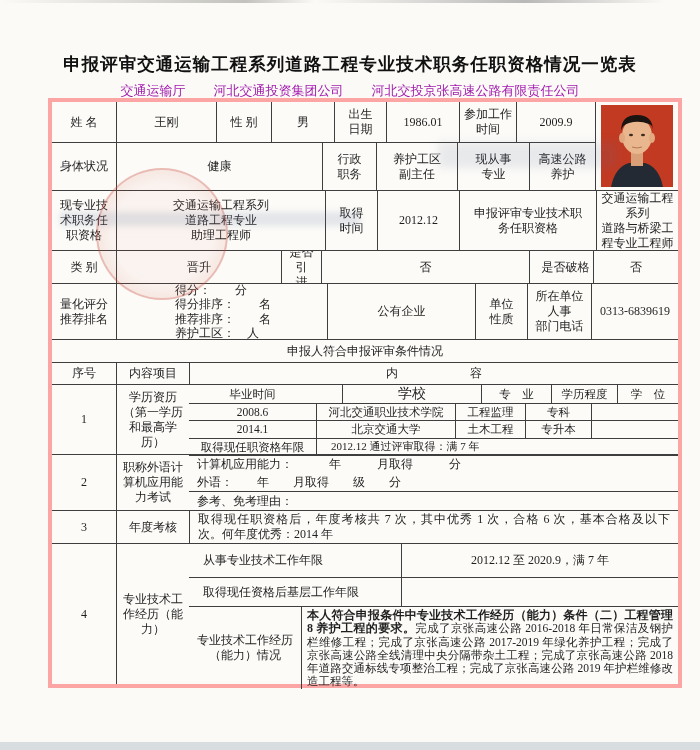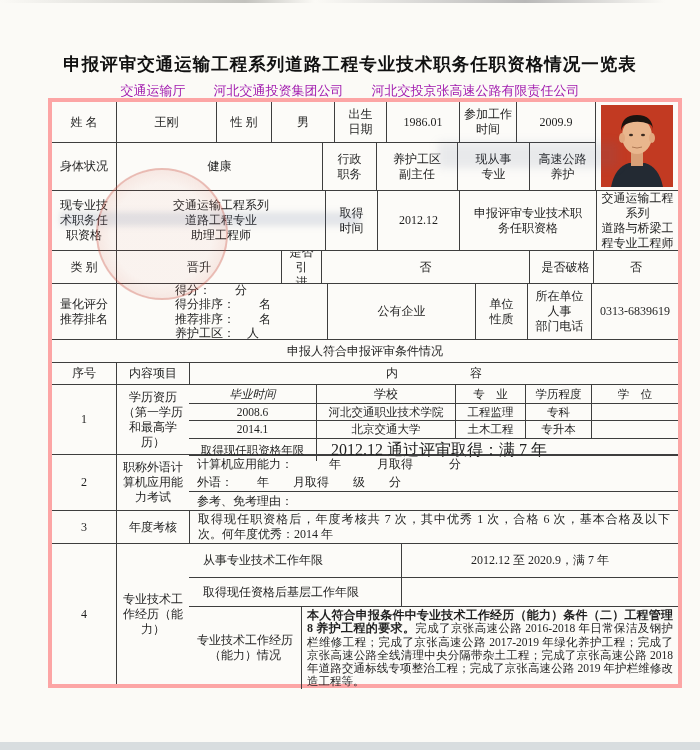--- a/index.html
+++ b/index.html
@@ -149,43 +149,43 @@
       <div class="c nl" style="width:64px;">序号</div>
       <div class="c" style="width:73px;">内容项目</div>
       <div class="c grow">内　　　　　　容</div>
     </div>
 
     <div class="r" style="height:70px;">
       <div class="c nl" style="width:64px;">1</div>
       <div class="c" style="width:73px;">学历资历（第一学历和最高学历）</div>
       <div class="col grow">
         <div class="sub nt" style="height:18px;flex:none;">
-          <div class="c nl" style="width:127px;font-size:11.5px;font-style:italic;">毕业时间</div>
-          <div class="c" style="width:139px;font-size:12px;">学校</div>
+          <div class="c nl" style="width:127px;font-size:11.5px;">毕业时间</div>
+          <div class="c" style="width:139px;font-size:14px;margin-left:26px;">学校</div>
           <div class="c" style="width:70px;font-size:11.5px;">专　业</div>
           <div class="c" style="width:66px;font-size:11.5px;">学历程度</div>
           <div class="c grow" style="font-size:11.5px;">学　位</div>
         </div>
         <div class="sub">
           <div class="c nl" style="width:127px;font-size:11.5px;">2008.6</div>
           <div class="c" style="width:139px;font-size:11.5px;">河北交通职业技术学院</div>
           <div class="c" style="width:70px;font-size:11.5px;">工程监理</div>
           <div class="c" style="width:66px;font-size:11.5px;">专科</div>
           <div class="c grow"></div>
         </div>
         <div class="sub">
           <div class="c nl" style="width:127px;font-size:11.5px;">2014.1</div>
           <div class="c" style="width:139px;font-size:11.5px;">北京交通大学</div>
           <div class="c" style="width:70px;font-size:11.5px;">土木工程</div>
           <div class="c" style="width:66px;font-size:11.5px;">专升本</div>
           <div class="c grow"></div>
         </div>
         <div class="sub">
           <div class="c nl" style="width:127px;font-size:11.5px;">取得现任职资格年限</div>
-          <div class="c grow la" style="padding-left:14px;font-size:16px;">2012.12 通过评审取得：满 7 年</div>
+          <div class="c grow la" style="padding-left:14px;font-size:11px;">2012.12 通过评审取得：满 7 年</div>
         </div>
       </div>
     </div>
 
     <div class="r" style="height:56px;">
       <div class="c nl" style="width:64px;">2</div>
       <div class="c" style="width:73px;">职称外语计算机应用能力考试</div>
       <div class="col grow">
         <div class="sub">
           <div class="c nl grow la" style="padding-left:8px;">计算机应用能力：　　　年　　　月取得　　　分</div>

